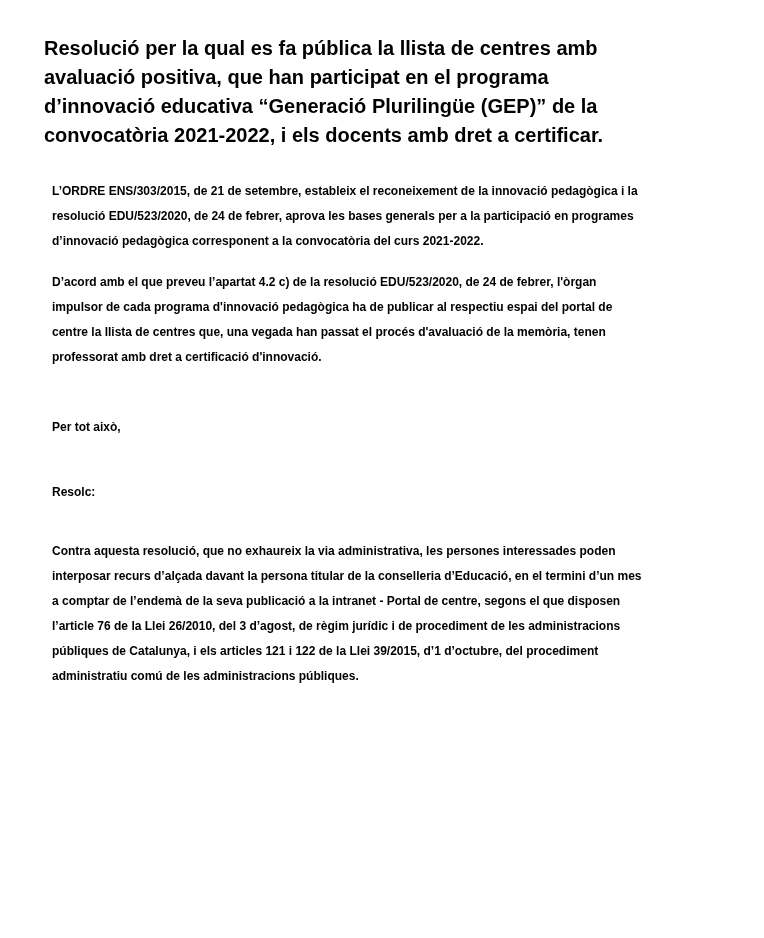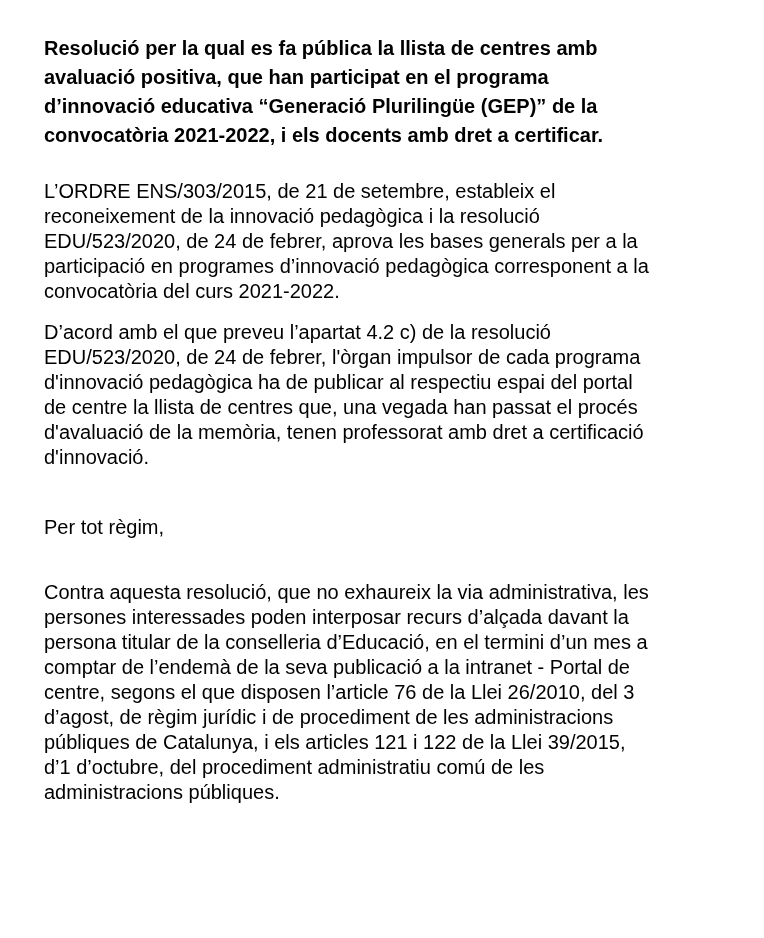--- a/index.html
+++ b/index.html
@@ -22,44 +22,45 @@
     color: #000000;
     font-family: "Liberation Sans", "DejaVu Sans", sans-serif;
   }
   .doc-title {
     font-size: 20px;
     line-height: 29px;
     font-weight: bold;
     margin: 0 0 29px 0;
   }
   .body-text {
-    font-size: 20px;
+    font-size: 12px;
     line-height: 25px;
-    font-weight: normal;
-    margin: 0;
+    font-weight: bold;
+    margin: 8px;
   }
   .para-legal      { margin-bottom: 16px; }
   .para-duty       { margin-bottom: 45px; }
   .para-therefore  { margin-bottom: 40px; }
   .para-resolve    { margin-bottom: 34px; }
   .para-resolution { margin-bottom: 8px; }
   .para-appeal     { margin-bottom: 84px; }
   .signature       { margin-bottom: 0; }
 </style>
 </head>
 <body>
 
 <div class="page">
 
   <h1 class="doc-title">Resolució per la qual es fa pública la llista de centres amb avaluació positiva, que han participat en el programa d’innovació educativa “Generació Plurilingüe (GEP)” de la convocatòria 2021-2022, i els docents amb dret a certificar.</h1>
 
   <p class="body-text para-legal">L’ORDRE ENS/303/2015, de 21 de setembre, estableix el reconeixement de la innovació pedagògica i la resolució EDU/523/2020, de 24 de febrer, aprova les bases generals per a la participació en programes d’innovació pedagògica corresponent a la convocatòria del curs 2021-2022.</p>
 
   <p class="body-text para-duty">D’acord amb el que preveu l’apartat 4.2 c) de la resolució EDU/523/2020, de 24 de febrer, l'òrgan impulsor de cada programa d'innovació pedagògica ha de publicar al respectiu espai del portal de centre la llista de centres que, una vegada han passat el procés d'avaluació de la memòria, tenen professorat amb dret a certificació d'innovació.</p>
 
-  <p class="body-text para-therefore">Per tot règim,</p>
+  <p class="body-text para-therefore">Per tot això,</p>
 
+  <p class="body-text para-resolve">Resolc:</p>
 
 
   <p class="body-text para-appeal">Contra aquesta resolució, que no exhaureix la via administrativa, les persones interessades poden interposar recurs d’alçada davant la persona titular de la conselleria d’Educació, en el termini d’un mes a comptar de l’endemà de la seva publicació a la intranet - Portal de centre, segons el que disposen l’article 76 de la Llei 26/2010, del 3 d’agost, de règim jurídic i de procediment de les administracions públiques de Catalunya, i els articles 121 i 122 de la Llei 39/2015, d’1 d’octubre, del procediment administratiu comú de les administracions públiques.</p>
 
 
 </div>
 
 </body></html>

